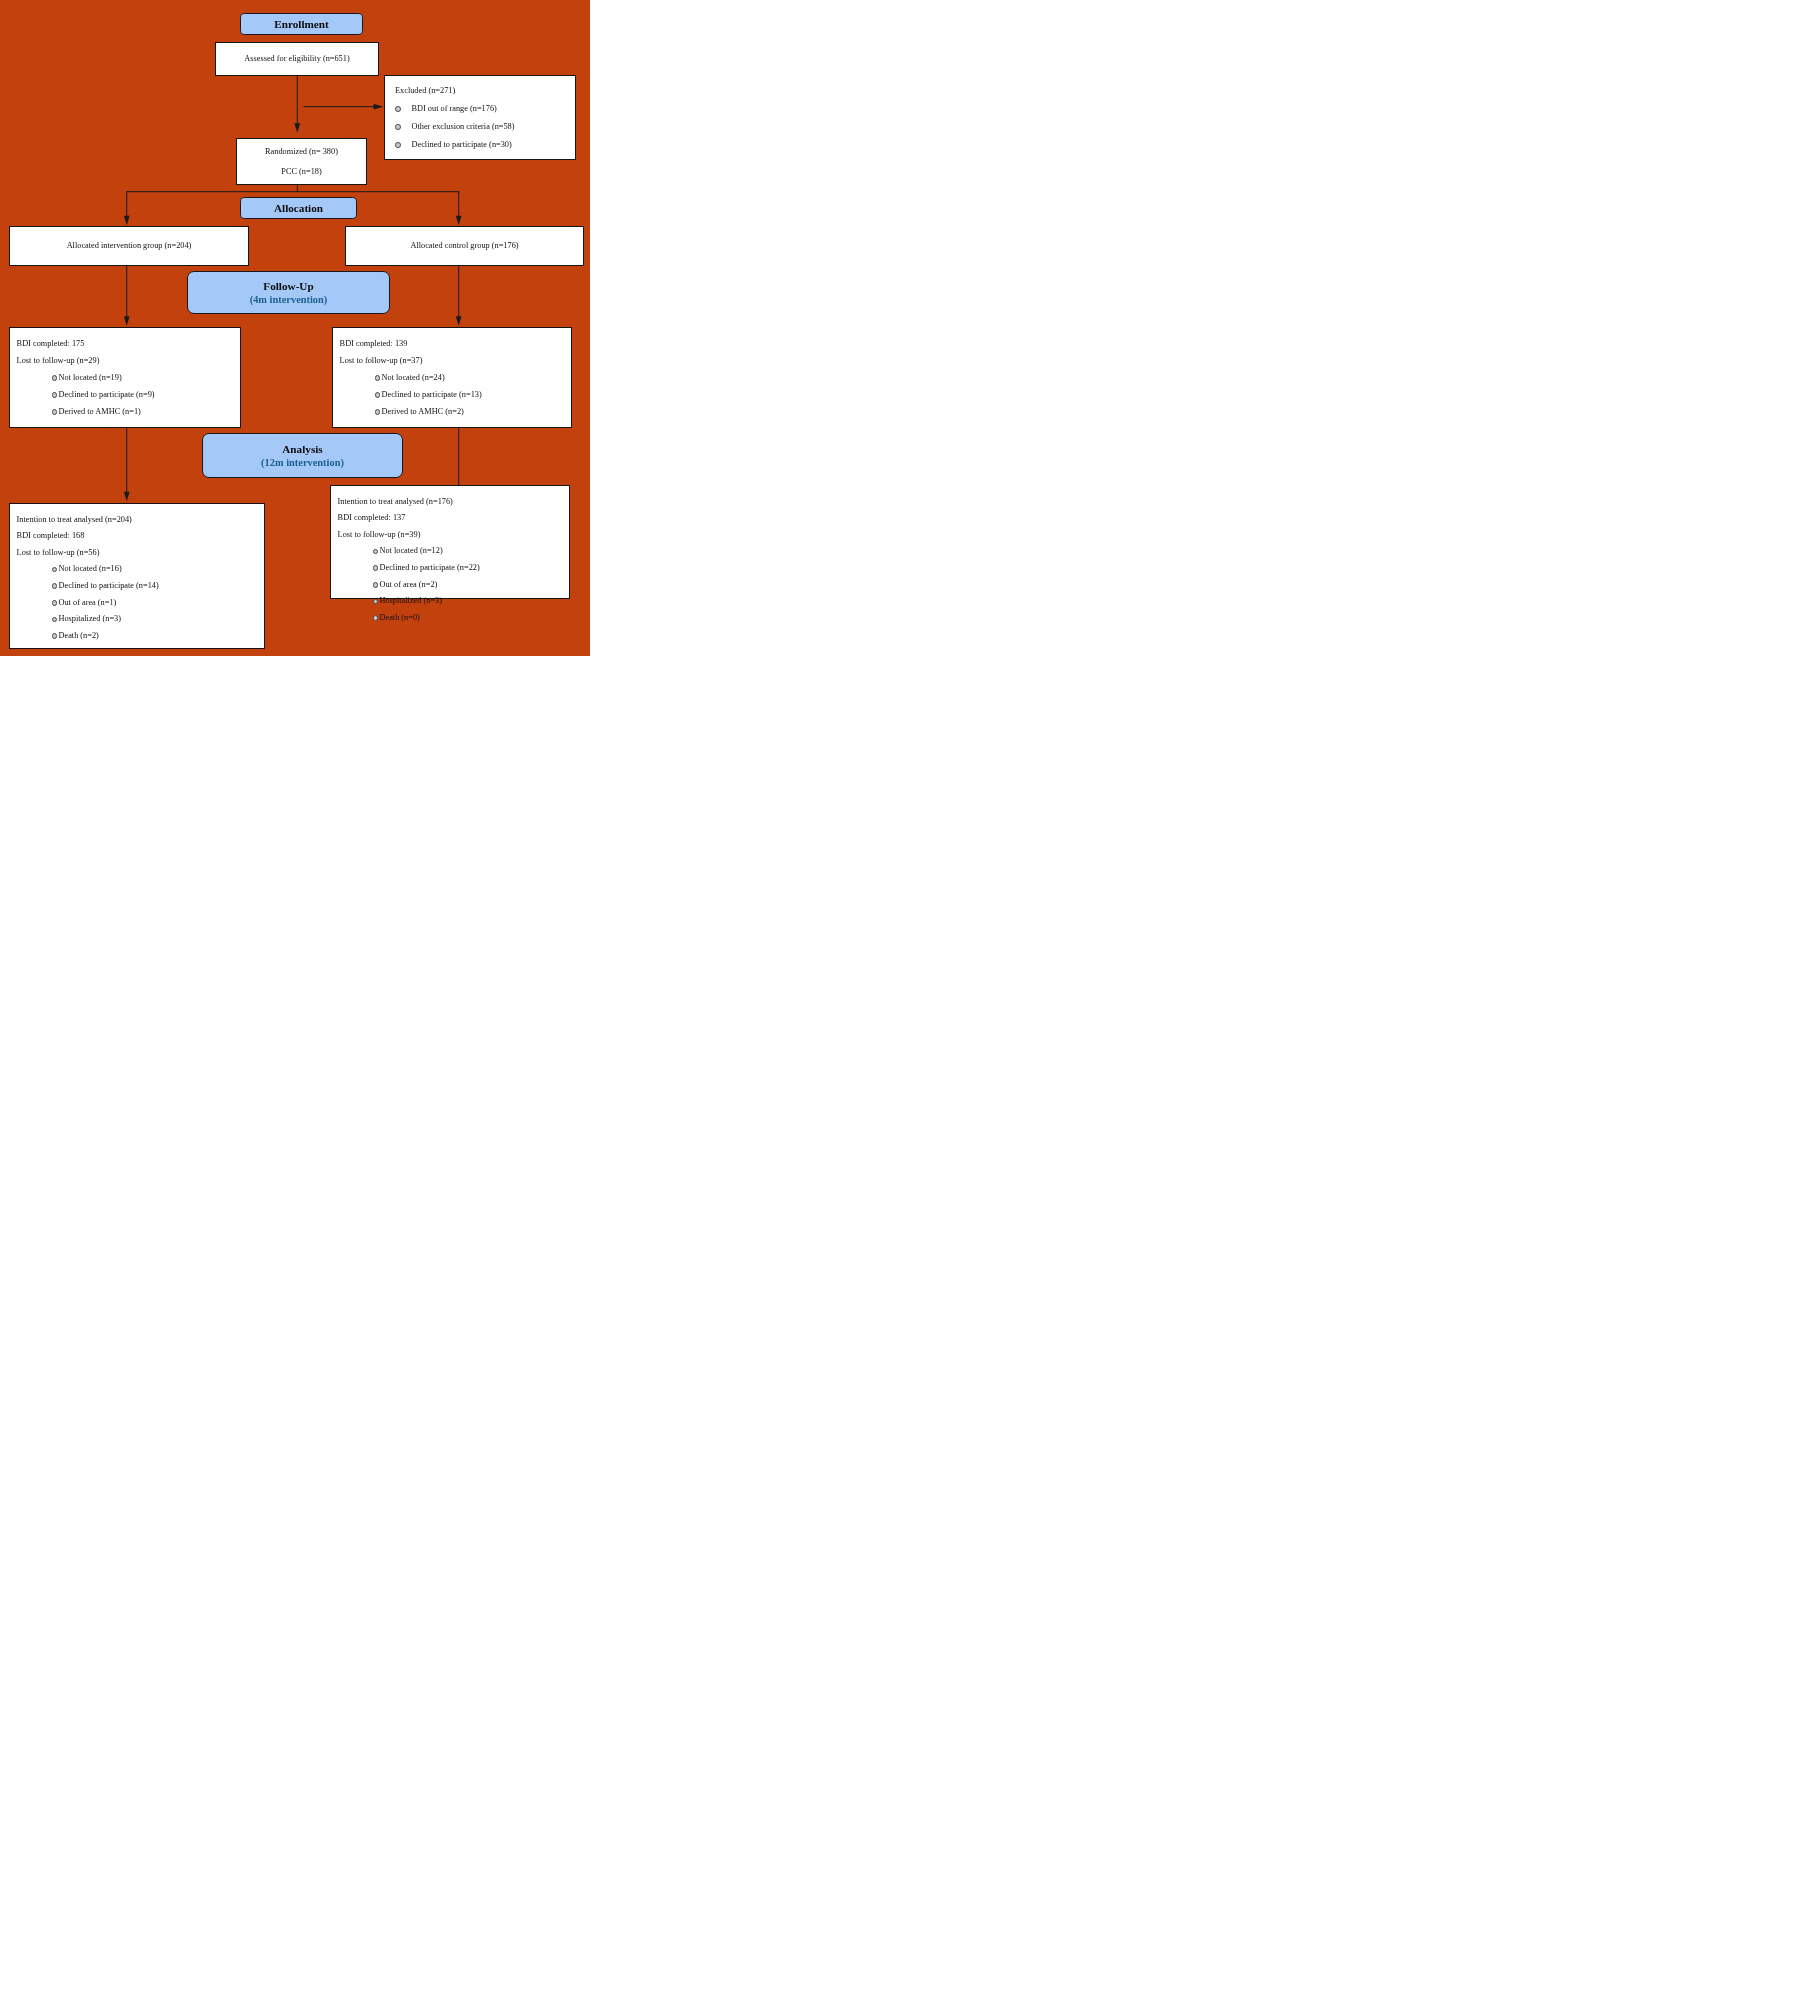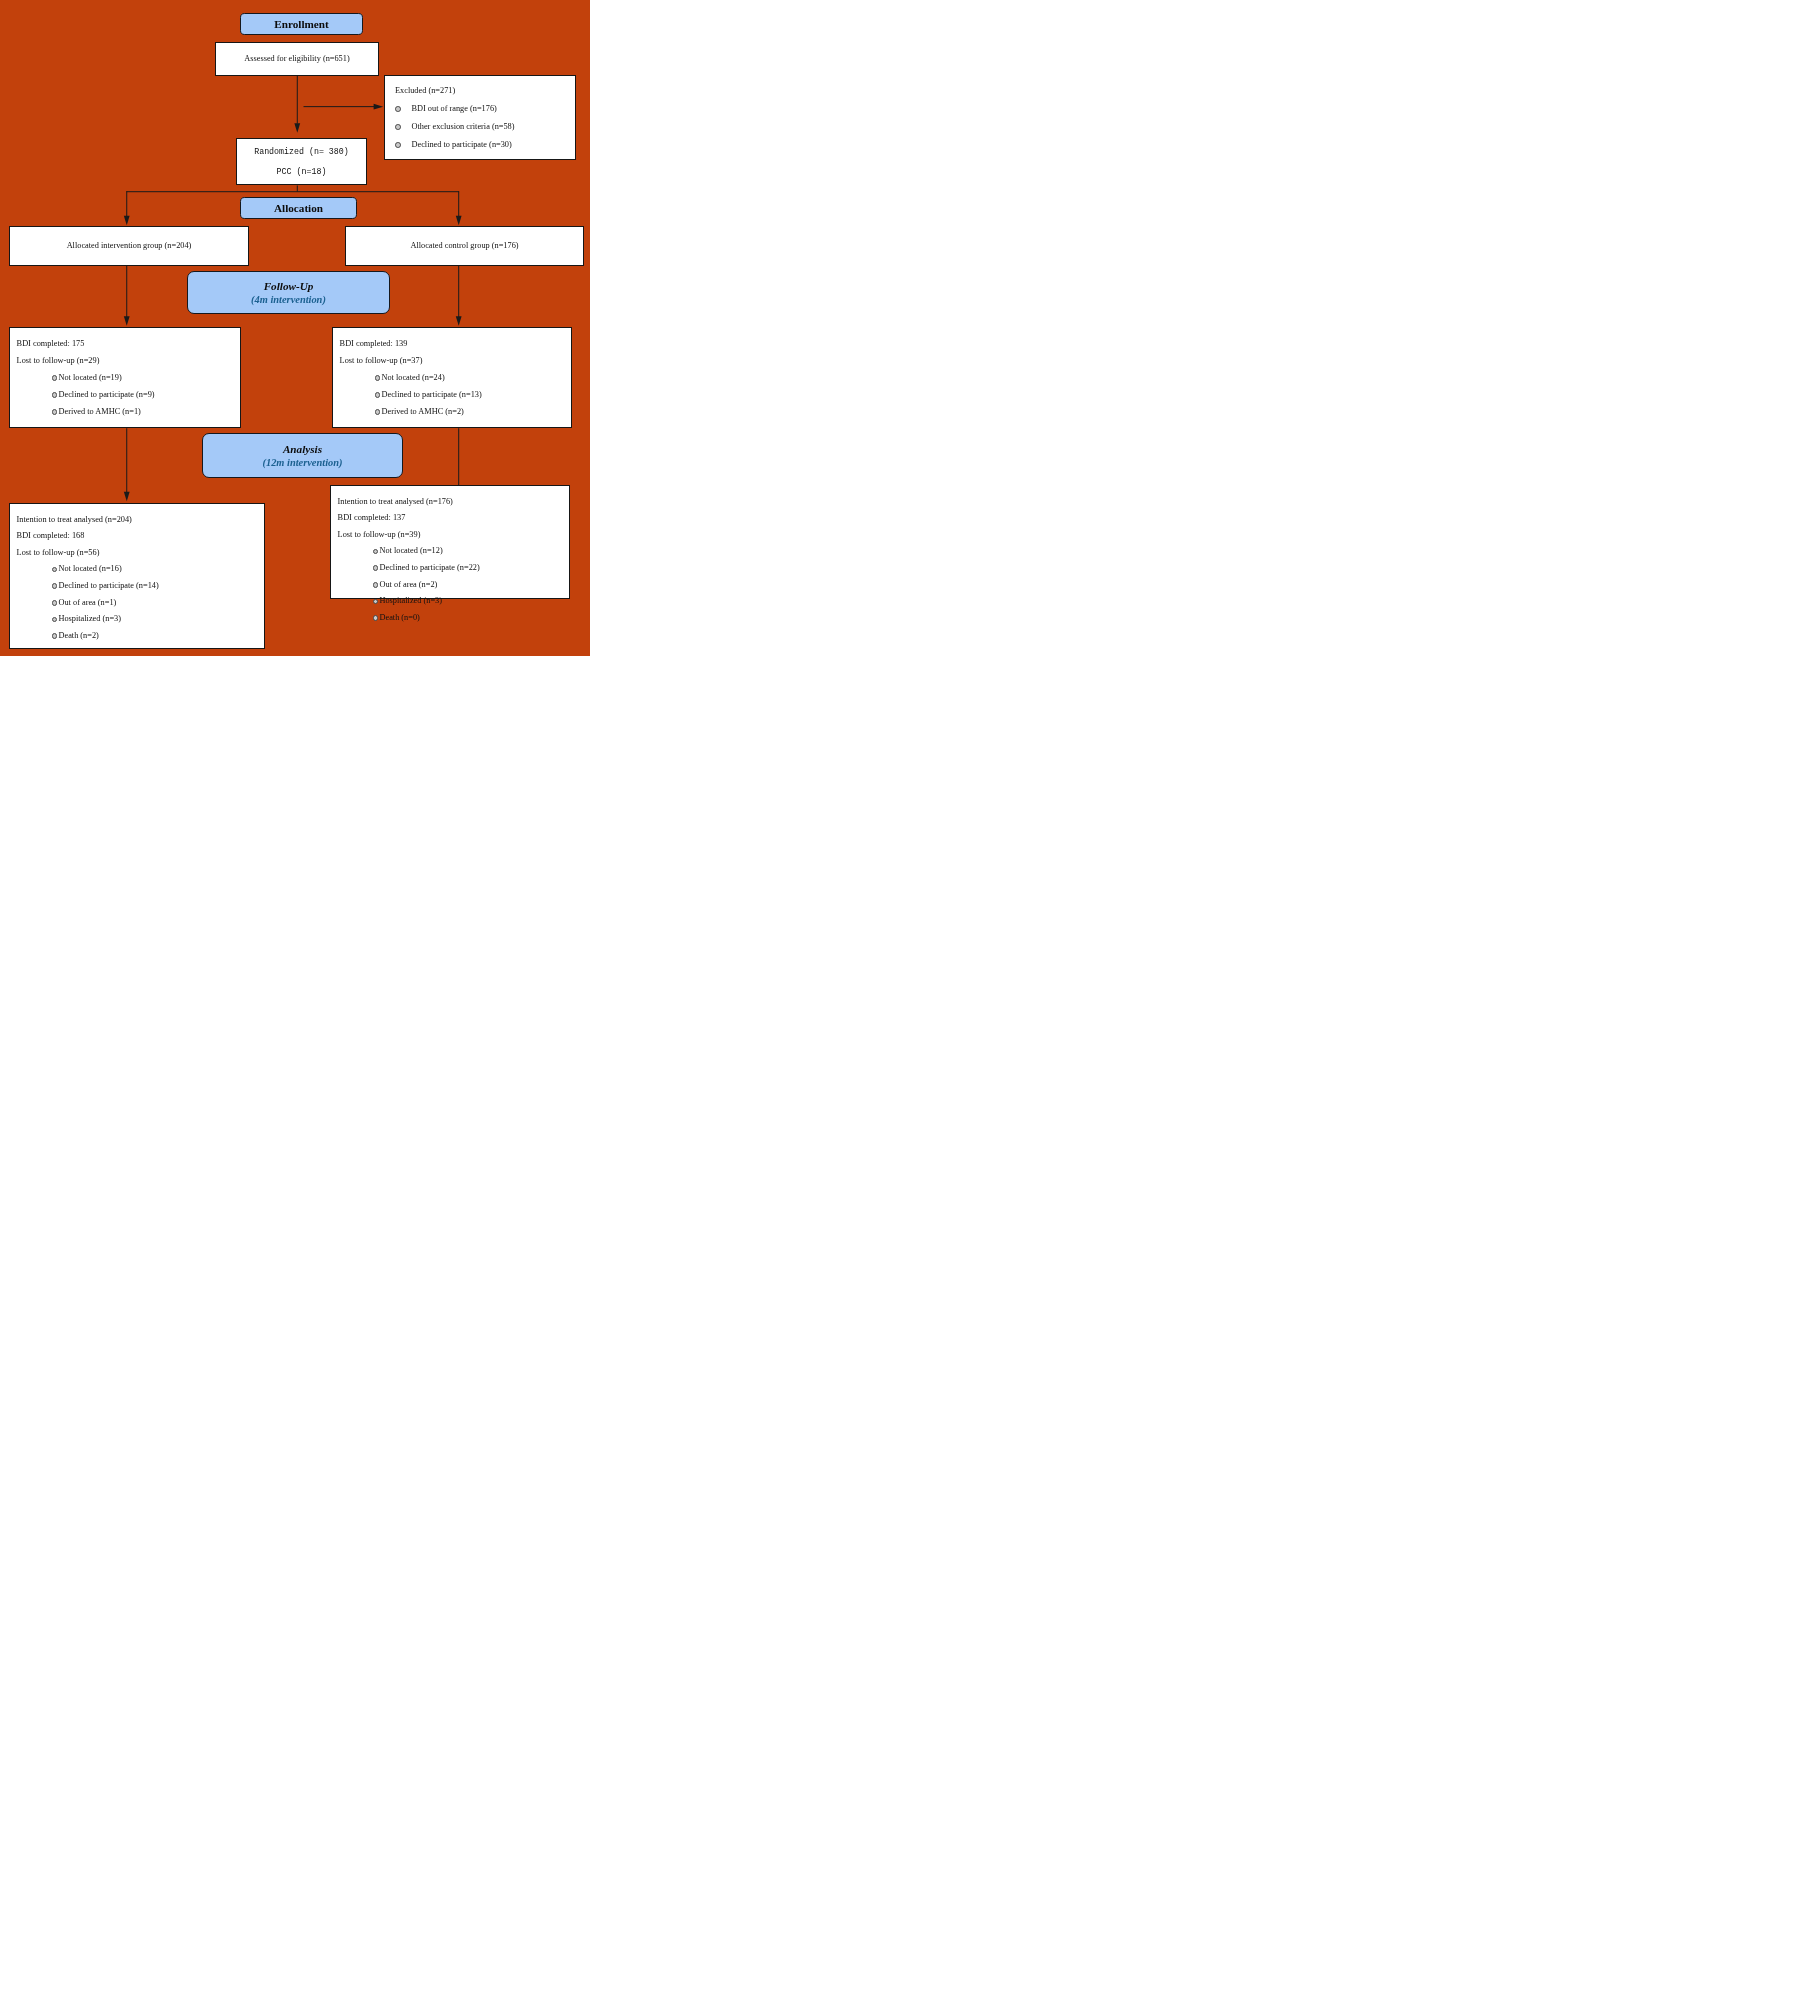--- a/index.html
+++ b/index.html
@@ -36,37 +36,37 @@
     position:absolute;
     box-sizing:border-box;
     background:var(--banner-fill);
     border:1.2px solid var(--banner-border);
     display:flex;flex-direction:column;align-items:center;justify-content:center;
     font-weight:bold;
   }
   .banner .title{font-size:11.2px;color:#0c0c0c;}
   .banner .subtitle{font-size:10.4px;color:var(--teal);margin-top:2.5px;}
   .rounded-sm{border-radius:4.6px;}
-  .rounded-lg{border-radius:7px;font-style:italic;}
+  .rounded-lg{border-radius:7px;}
   .list-box{padding:7.5px 3.3px 0 6.6px;}
   .row{display:flex;align-items:center;height:17px;white-space:nowrap;}
   .row.indent{padding-left:35px;}
   .an .row{height:16.6px;}
   .dot{
     flex:none;display:inline-block;
     width:3.7px;height:3.7px;
     border:0.8px solid #4a4a4a;border-radius:50%;
     background:#c9c9c9;
     margin-right:1.2px;
   }
   .excluded-box{padding:5.8px 3.3px 0 10px;}
   .excluded-box .row{height:18px;}
   .excluded-box .dot{margin-right:10.8px;}
   .two-line{display:flex;flex-direction:column;align-items:center;justify-content:center;text-align:center;}
-  .two-line .ln{line-height:20px;font-family:Liberation Mono, monospace;}
+  .two-line .ln{line-height:20px;}
 </style>
 </head>
 <body>
 
 <div id="canvas">
 
   <svg id="connectors" viewBox="0 0 1421 1581" xmlns="http://www.w3.org/2000/svg">
     <g>
       <line x1="716" y1="182" x2="716" y2="298"></line>
       <polygon points="716,320 709,297 723,297"></polygon>

